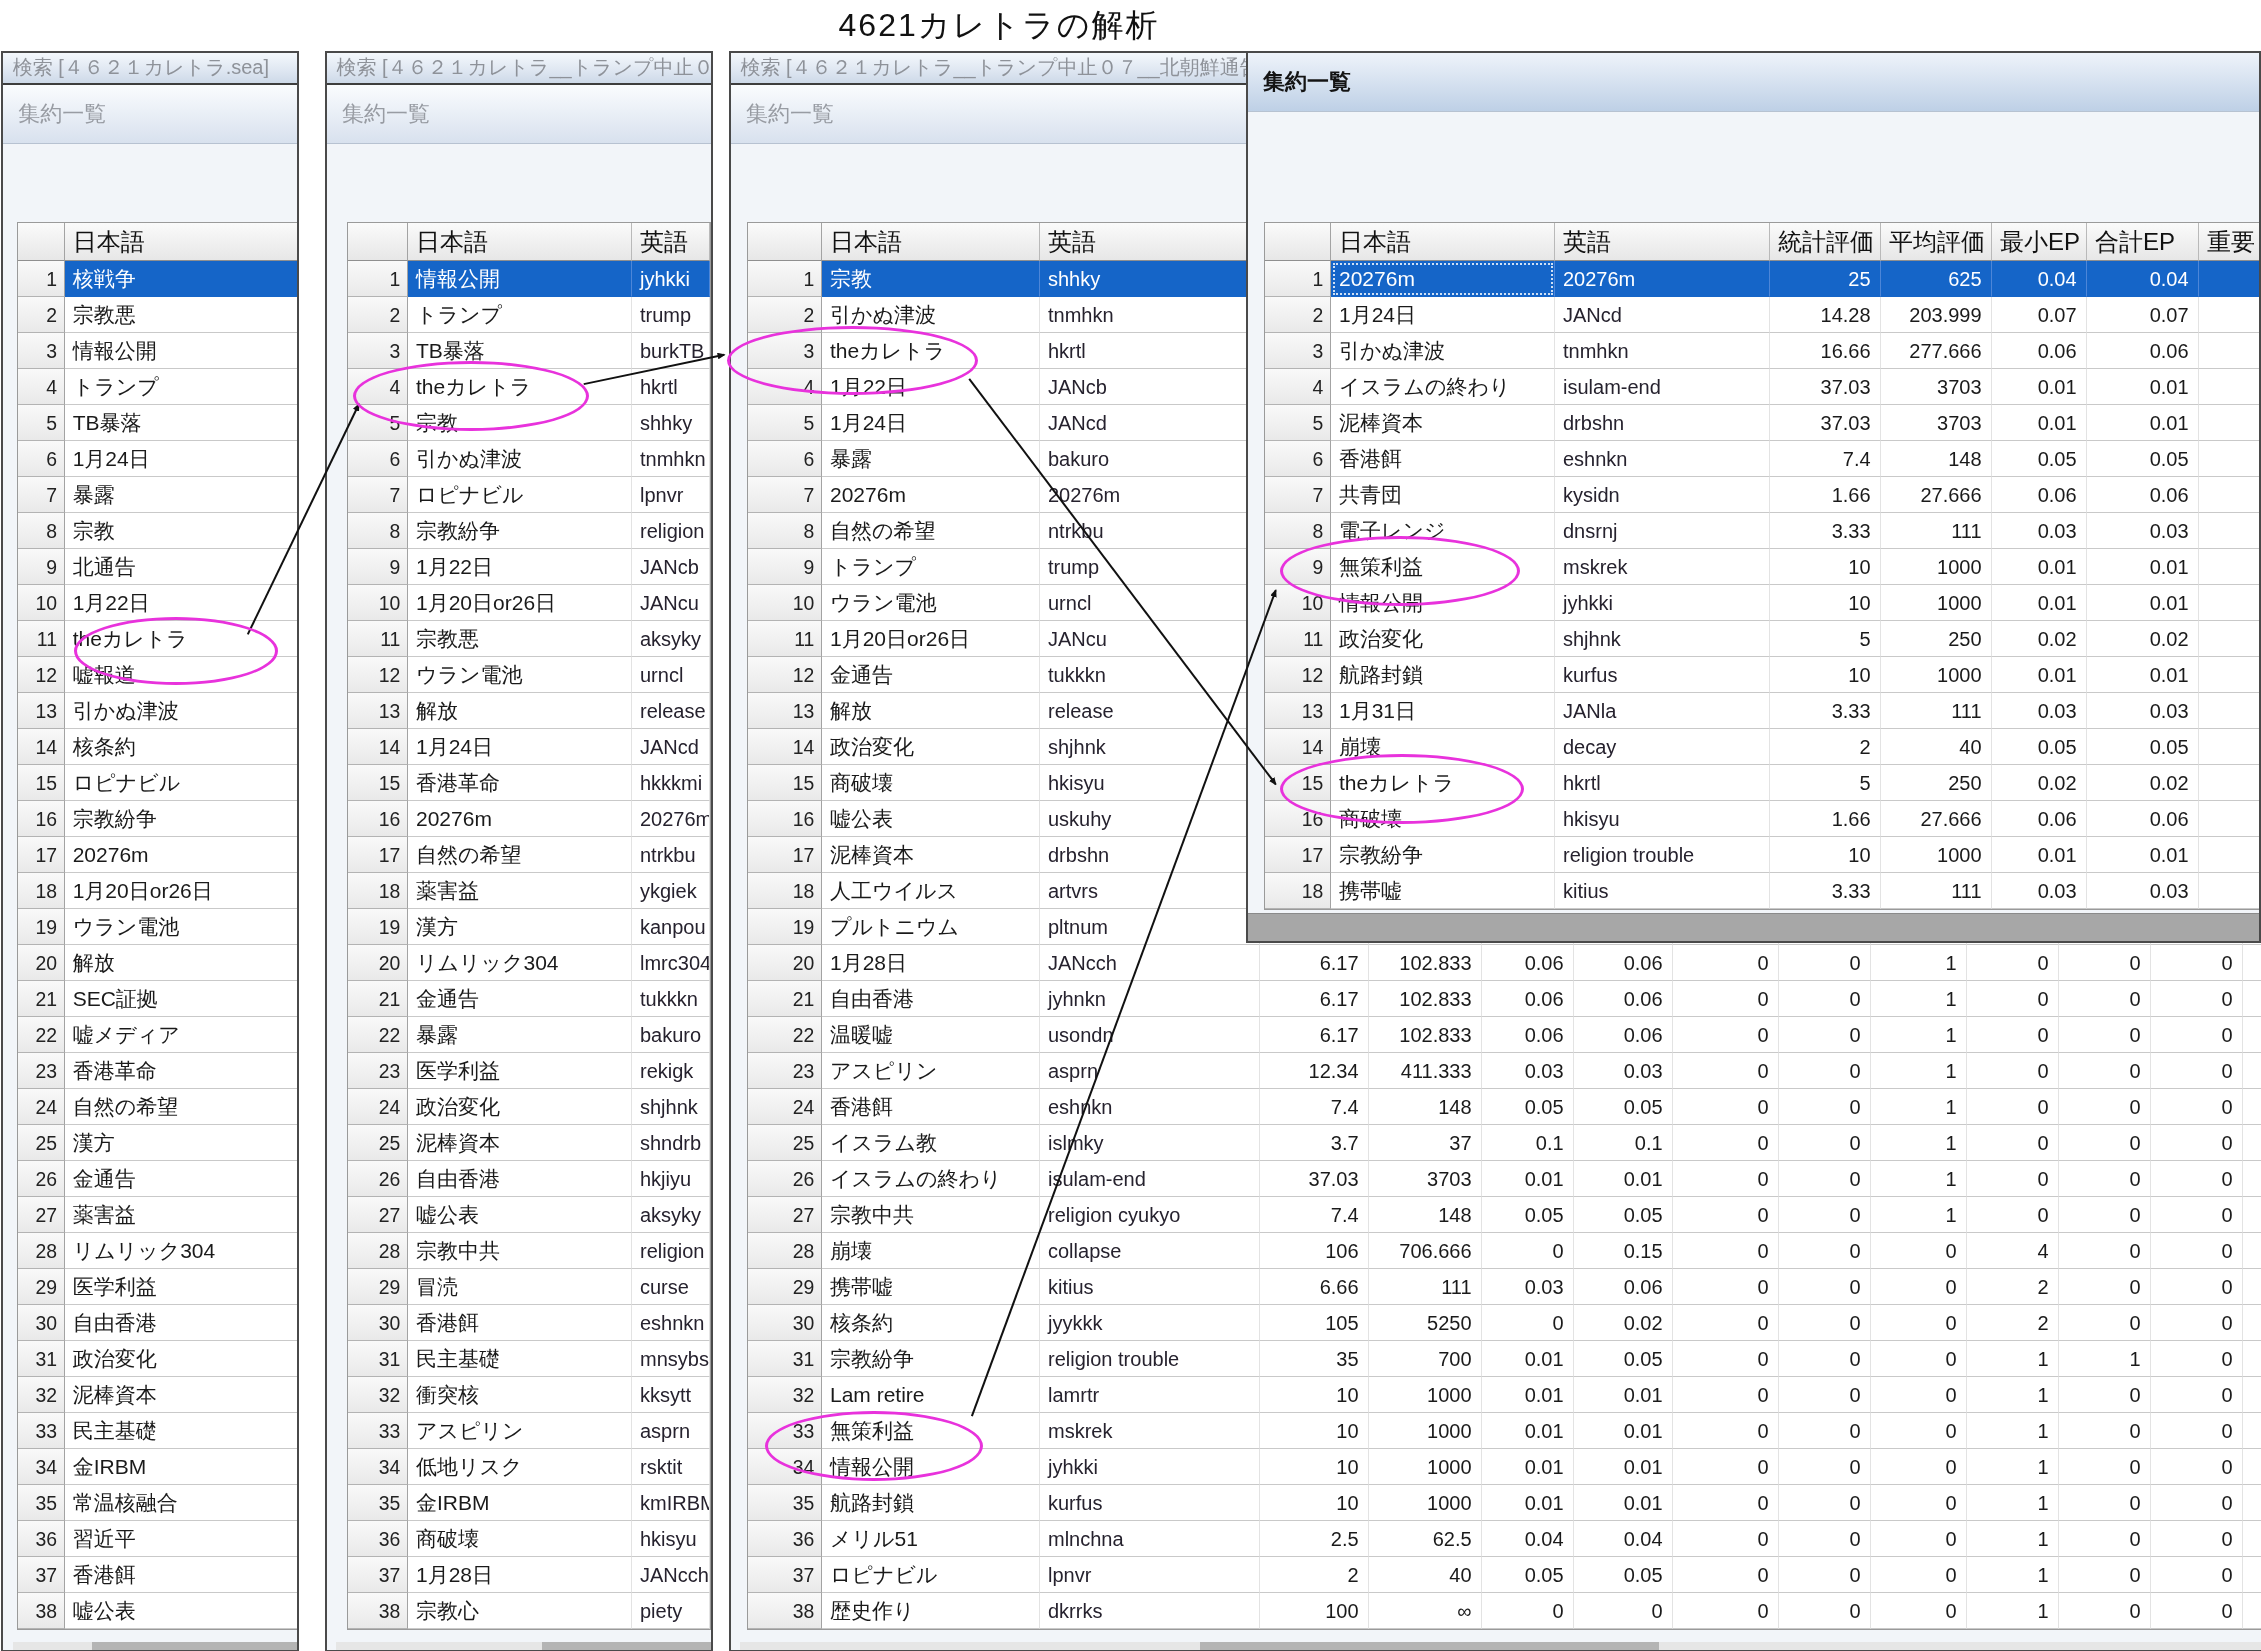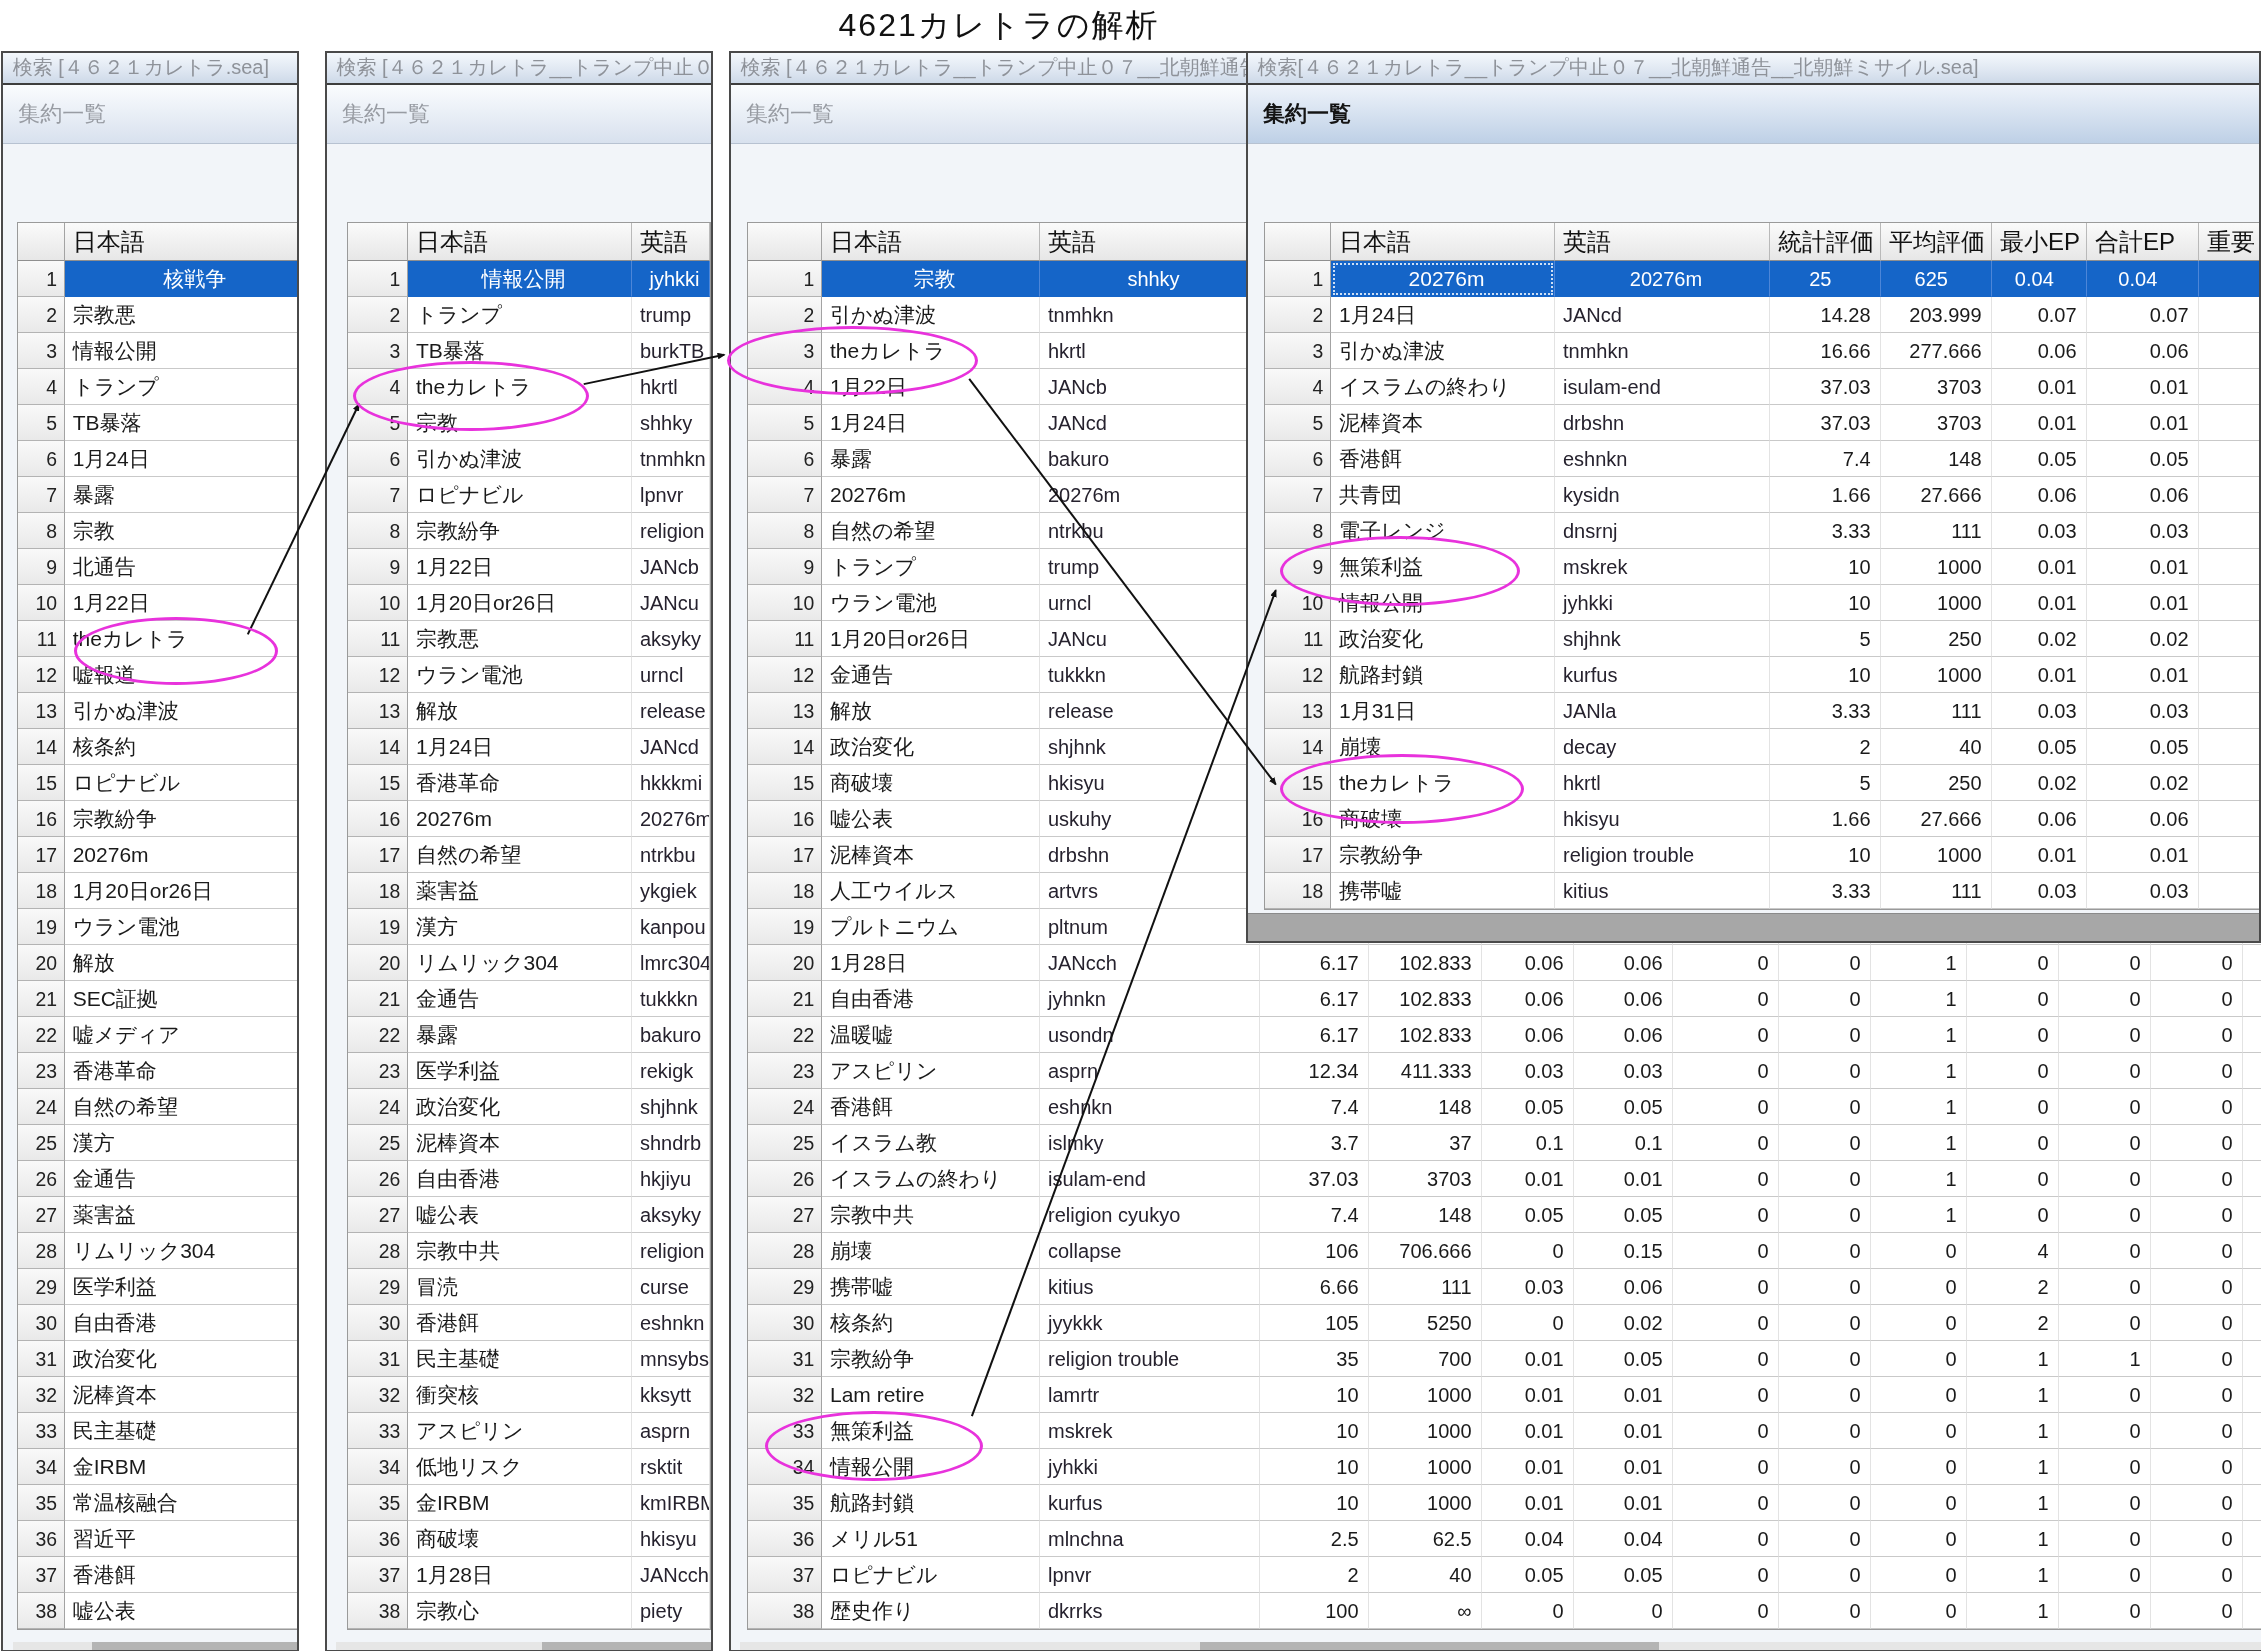--- a/index.html
+++ b/index.html
@@ -29,21 +29,21 @@
   .cell{overflow:hidden;white-space:nowrap;box-sizing:border-box;background:#fff;
        border-bottom:0.7px solid #c9c9c9;border-right:0.7px solid #e3e3e3;font-size:21px;}
   .c-num{background:linear-gradient(#f9f9f9,#e9e9e9);border-right:1.3px solid #a3a3a3;
        border-bottom:0.7px solid #b3b3b3;text-align:right;padding-right:6.7px;font-size:19.4px;color:#222;}
   .c-jp{padding-left:8px;}
   .c-en{padding-left:8px;font-size:20px;color:#26222e;}
   .c-st{text-align:right;padding-right:9.4px;font-size:20px;}
   .h{background:linear-gradient(#fafafa,#e7e7e7);border-bottom:1.3px solid #8f8f8f;
        border-right:0.7px solid #b9b9b9;padding-left:8px;font-size:24px;color:#111;}
   .h.c-num{border-right:1.3px solid #a3a3a3;}
-  .sel .cell:not(.c-num){background:#1565c8;color:#fff;border-bottom-color:#1565c8;border-right-color:#4d86d8;text-align:center;}
+  .sel .cell:not(.c-num){background:#1565c8;color:#fff;border-bottom-color:#1565c8;border-right-color:#4d86d8;}
   .focus{outline:2px dotted #cfe0f5;outline-offset:-4px;}
   .gray-strip{position:absolute;left:0;right:0;bottom:0;height:27px;background:#a7a7a7;border-top:0.7px solid #8a8a8a;}
   .hscroll{position:absolute;left:9.4px;right:0;bottom:0;height:8px;background:#e6e6e6;}
   .hscroll .thumb{position:absolute;top:0;bottom:0;background:#b4b4b4;}
   #w1 .thumb{left:28%;right:0;} #w2 .thumb{left:55%;right:0;} #w3 .thumb{left:30%;right:40%;}
   .ellipse{position:absolute;border:3.3px solid #e832dc;border-radius:50%;z-index:20;pointer-events:none;}
   #arrow-layer{position:absolute;left:0;top:0;width:2261px;height:1651px;z-index:19;pointer-events:none;}
 </style>
 </head>
 <body>
@@ -1169,21 +1169,20 @@
           <div class="cell c-st"></div>
         </div>
       </div>
   </div>
   <div class="hscroll">
       <div class="thumb"></div>
     </div>
 </div>
 
 <div class="window" id="w4">
-  <div class="titlebar">検索[４６２１カレトラ__トランプ中止０７__北朝鮮通告__北朝鮮ミサイル.sea]</div>
   <div class="toolbar">集約一覧</div>
   <div class="tbl">
     <div class="thead row">
       <div class="cell c-num h"></div>
       <div class="cell c-jp h">日本語</div>
       <div class="cell c-en h">英語</div>
       <div class="cell h">統計評価</div>
       <div class="cell h">平均評価</div>
       <div class="cell h">最小EP</div>
       <div class="cell h">合計EP</div>

